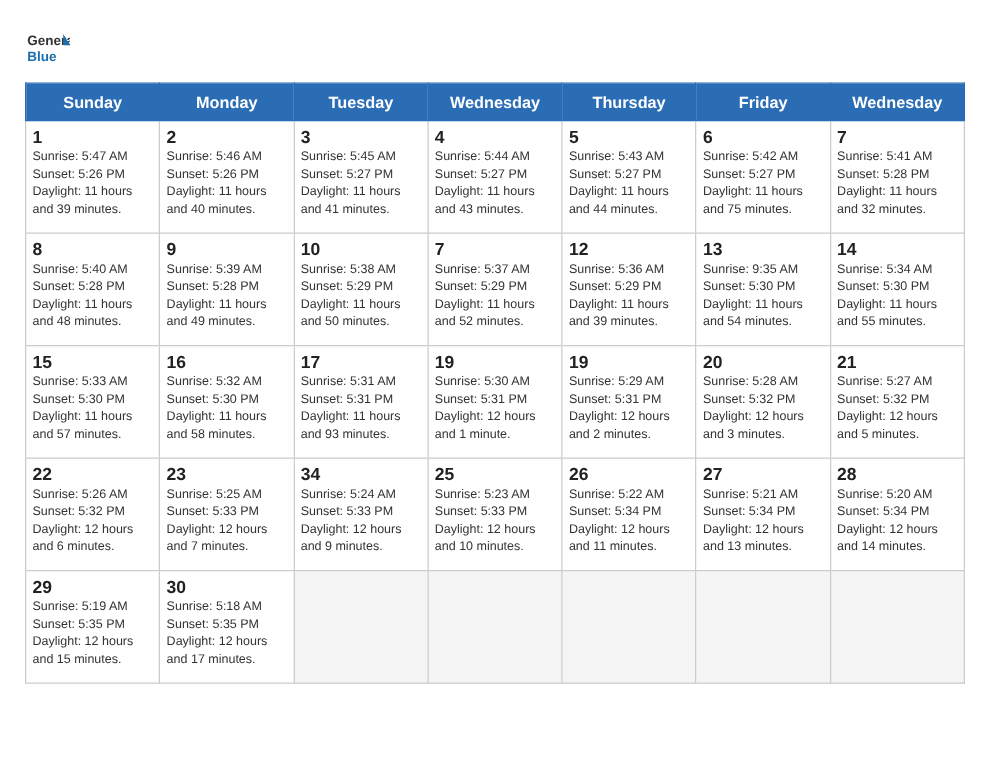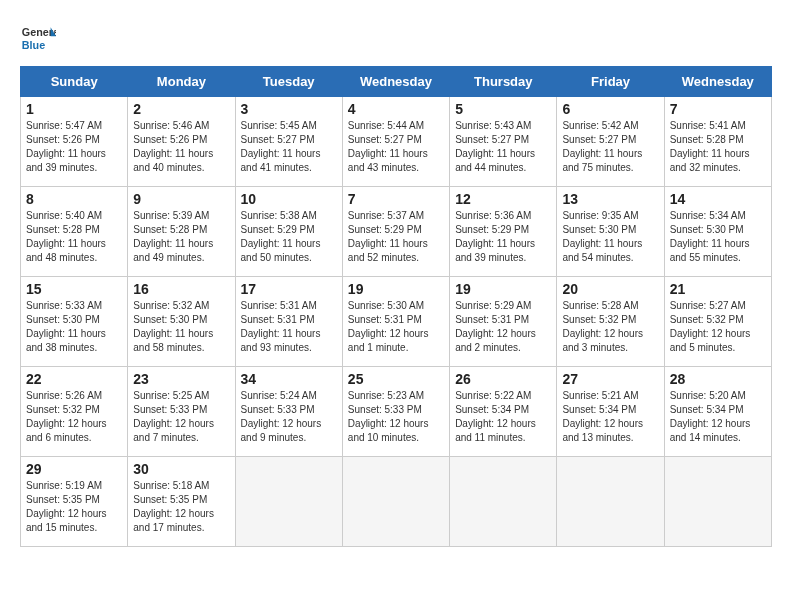--- a/index.html
+++ b/index.html
@@ -205,21 +205,21 @@
           <span class="cell-line">Daylight: 11 hours</span>
           <span class="cell-line">and 55 minutes.</span>
         </td>
       </tr>
       <tr>
         <td>
           <span class="day-num">15</span>
           <span class="cell-line">Sunrise: 5:33 AM</span>
           <span class="cell-line">Sunset: 5:30 PM</span>
           <span class="cell-line">Daylight: 11 hours</span>
-          <span class="cell-line">and 38 minutes.</span>
+          <span class="cell-line">and 57 minutes.</span>
         </td>
         <td>
           <span class="day-num">16</span>
           <span class="cell-line">Sunrise: 5:32 AM</span>
           <span class="cell-line">Sunset: 5:30 PM</span>
           <span class="cell-line">Daylight: 11 hours</span>
           <span class="cell-line">and 58 minutes.</span>
         </td>
         <td>
           <span class="day-num">17</span>

